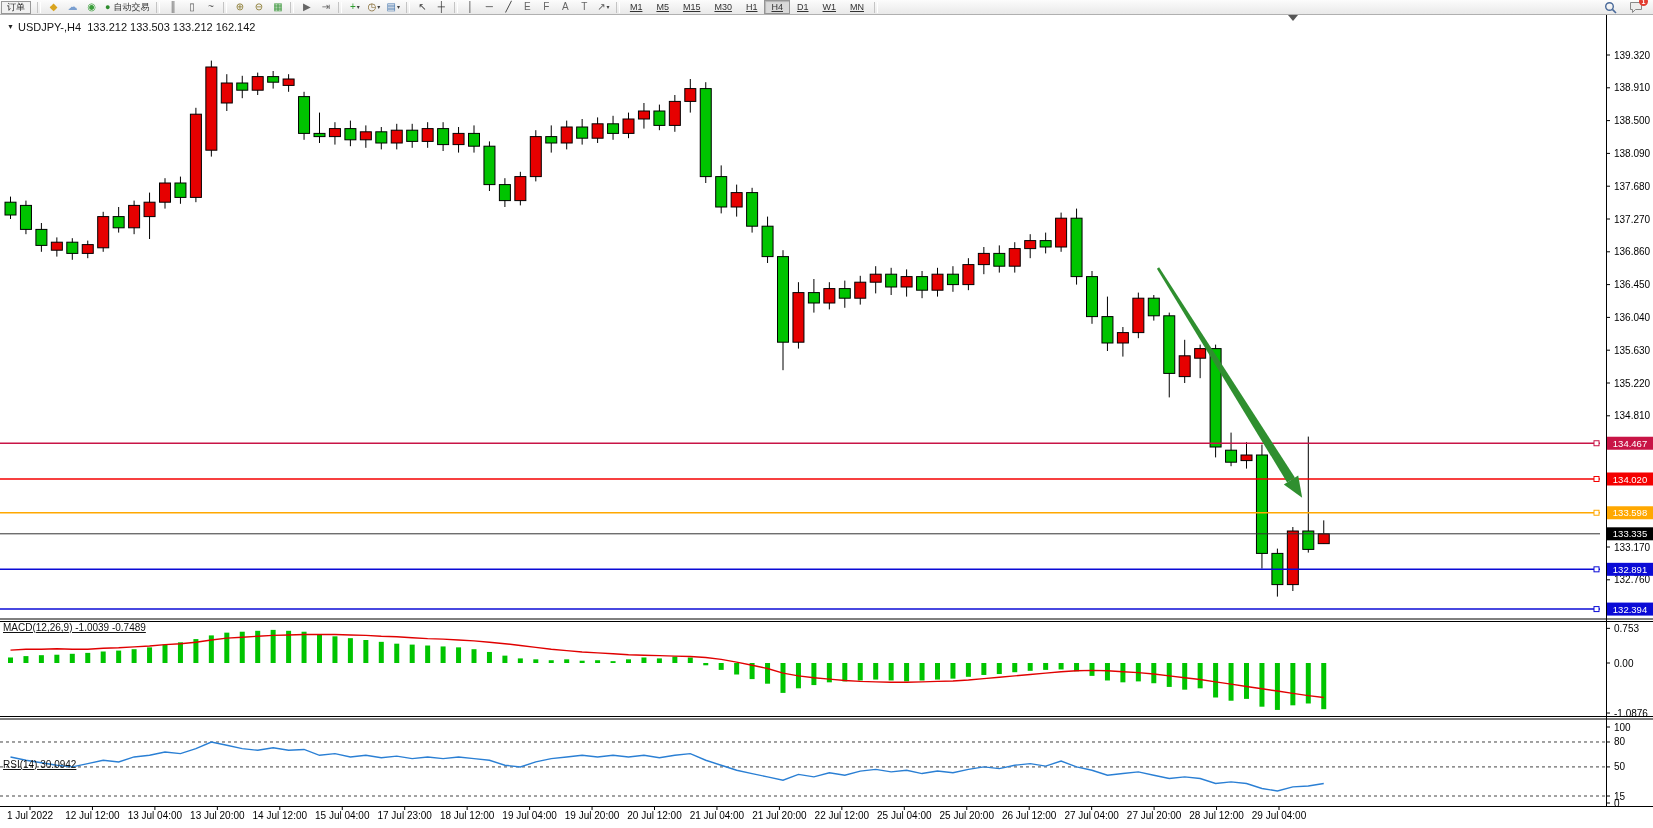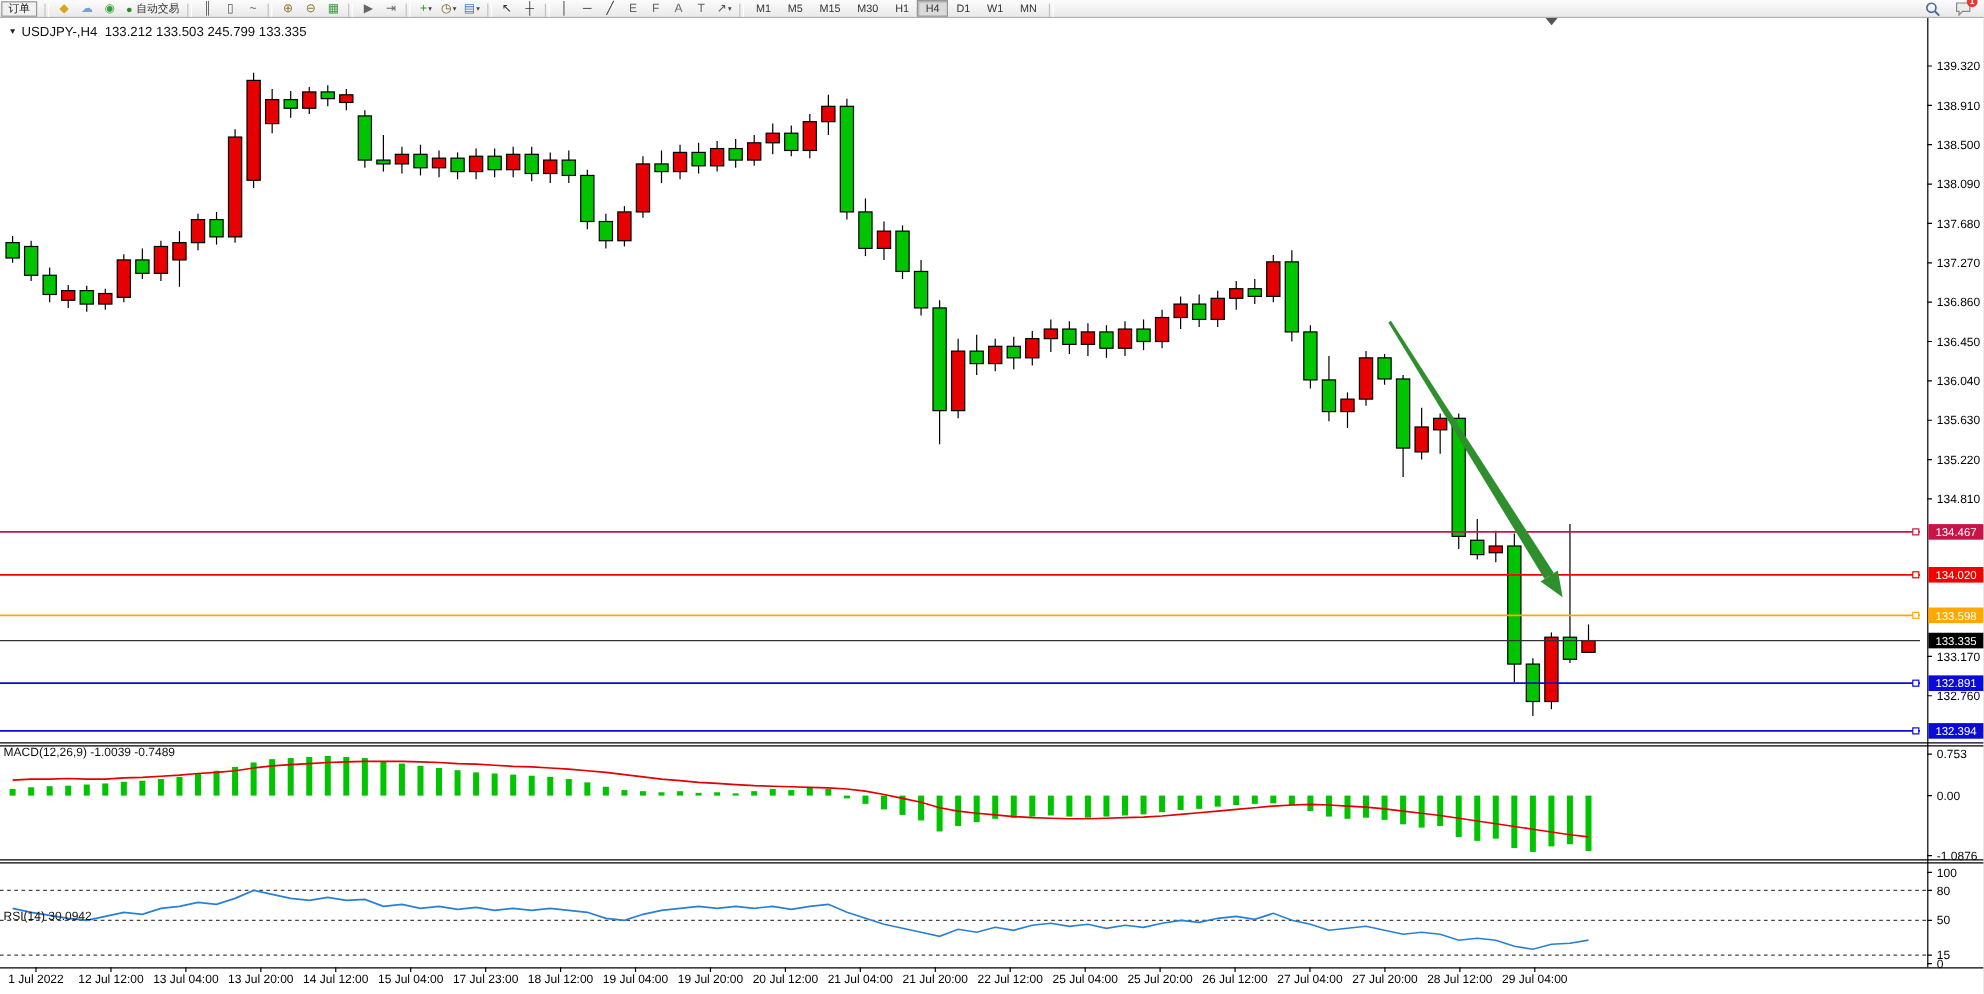--- a/index.html
+++ b/index.html
@@ -8,42 +8,42 @@
     background:#fff;font-family:"Liberation Sans",sans-serif;
     border-right:1px solid #c8c8c8;
   }
   
   .toolbar{
     position:absolute;top:0;left:0;width:1653px;height:14px;
     background:linear-gradient(#fcfcfc,#e9e9e9);
     border-bottom:1px solid #b0b0b0;
     display:flex;align-items:center;font-size:9px;z-index:5;
   }
-  #toolbar-items{display:flex;align-items:flex-end;height:14px;padding-left:1px;}
+  #toolbar-items{display:flex;align-items:center;height:14px;padding-left:1px;}
   .tbi{height:13px;min-width:13px;display:inline-flex;align-items:center;justify-content:center;
        padding:0 3px;font-size:10px;line-height:1;color:#555;cursor:default;}
   .tbi .glyph{line-height:1;}
   .caret{font-size:6px;color:#444;margin-left:1px;}
   .sep{width:2px;height:11px;border-left:1px solid #c4c4c4;border-right:1px solid #fff;margin:0 3px;}
   .order-btn{border:1px solid #979797;background:#f1f1f1;padding:0 5px;height:11px;
        font-size:9px;color:#222;display:inline-flex;align-items:center;margin-right:3px;}
   .btn2{display:inline-flex;align-items:center;height:13px;padding:0 4px;font-size:9px;color:#333;gap:3px;}
-  .tf{padding:0 6px;height:12px;display:inline-flex;align-items:center;font-size:9px;color:#333;border:1px solid transparent;}
+  .tf{padding:0 6px;height:12px;display:inline-flex;align-items:center;font-size:9px;color:#333;border:1px solid transparent;text-decoration:underline;}
   .tf.active{background:#dadada;border:1px solid #959595;box-shadow:inset 1px 1px 1px rgba(0,0,0,.18);}
   .tb-right{margin-left:auto;display:flex;align-items:center;gap:12px;margin-right:10px;}
   .tb-ic{position:relative;display:inline-flex;align-items:center;}
   .badge{position:absolute;top:-4px;right:-5px;background:#e23c30;color:#fff;border-radius:50%;
          width:9px;height:9px;font-size:7px;font-weight:bold;display:flex;align-items:center;justify-content:center;}
   
   #chart-svg{position:absolute;top:0;left:0;}
   .chart-title{
     position:absolute;left:7px;top:21px;font-size:11px;color:#111;z-index:3;white-space:nowrap;
   }
   .chart-title .tmark{font-size:7px;margin-right:4px;vertical-align:2px;color:#222;}
-  .ind-label{position:absolute;left:3px;font-size:10px;color:#111;z-index:3;white-space:nowrap;}
+  .ind-label{position:absolute;left:3px;font-size:10px;color:#111;z-index:3;white-space:nowrap;text-decoration:underline;}
 </style>
 </head>
 <body>
 
 <svg id="chart-svg" width="1653" height="828">
     <line x1="0" y1="619" x2="1653" y2="619" stroke="#000" stroke-width="1"></line>
     <line x1="0" y1="621.5" x2="1653" y2="621.5" stroke="#000" stroke-width="1"></line>
     <line x1="0" y1="716.5" x2="1653" y2="716.5" stroke="#000" stroke-width="1"></line>
     <line x1="0" y1="719" x2="1653" y2="719" stroke="#000" stroke-width="1"></line>
     <line x1="0" y1="806.5" x2="1653" y2="806.5" stroke="#000" stroke-width="1"></line>
@@ -536,15 +536,15 @@
     </span>
     <span class="tb-ic chat">
       <svg width="14" height="13">
           <path d="M1.5,1.5 h11 v7 h-6 l-3,3 v-3 h-2 z" fill="#ececec" stroke="#888"></path>
         </svg>
       <span class="badge">1</span>
     </span>
   </div>
 </div>
 
-<div class="chart-title"><span class="tmark">▼</span><span>USDJPY-,H4</span>&nbsp;&nbsp;<span>133.212 133.503 245.799 133.335</span></div>
+<div class="chart-title"><span class="tmark">▼</span><span>USDJPY-,H4</span>&nbsp;&nbsp;<span>133.212 133.503 133.212 162.142</span></div>
 <div class="ind-label" style="top:622px">MACD(12,26,9) -1.0039 -0.7489</div>
 <div class="ind-label" style="top:759px">RSI(14) 30.0942</div>
 
 </body></html>

